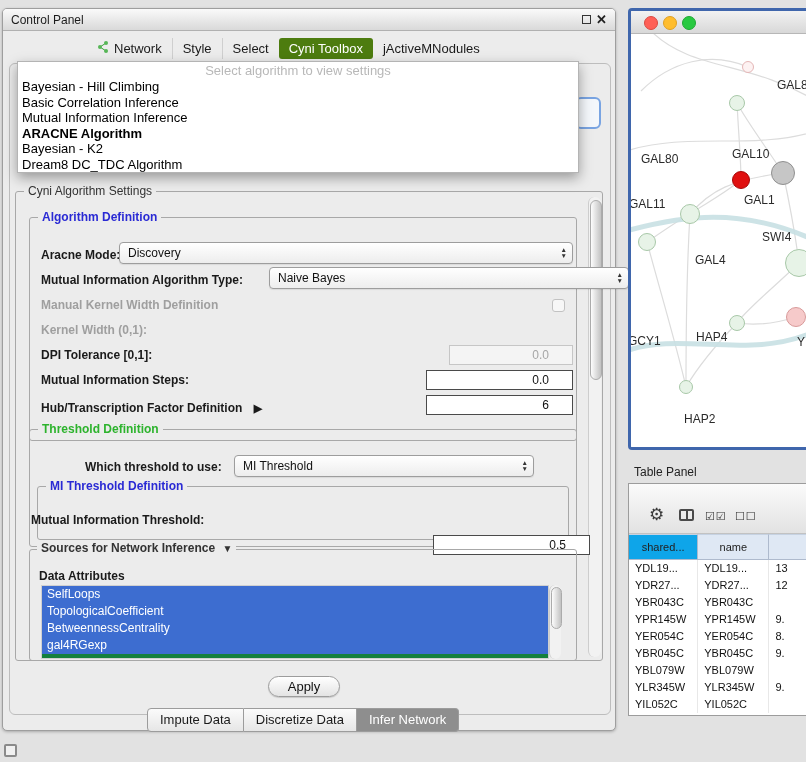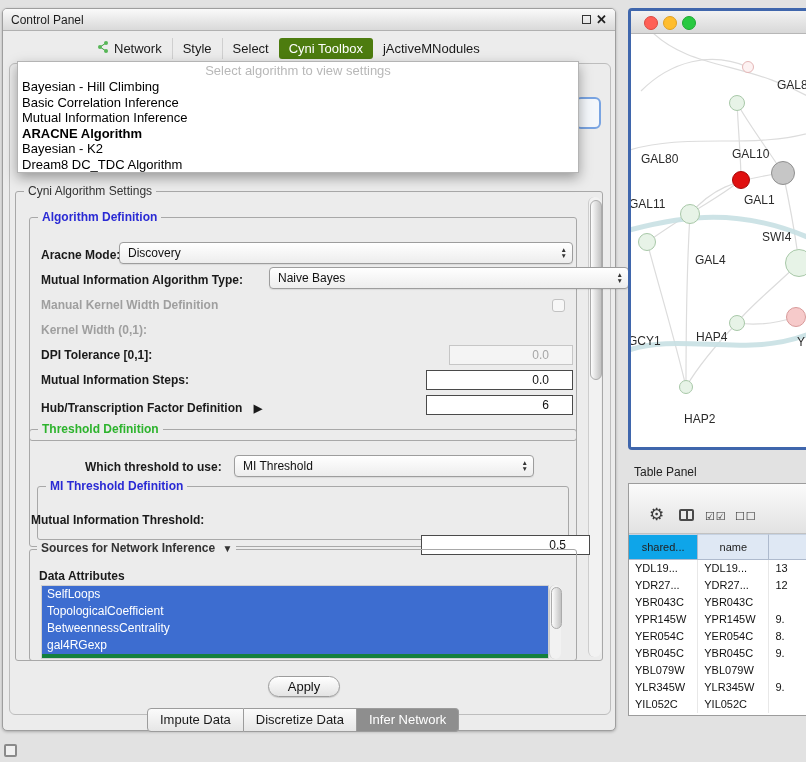--- a/index.html
+++ b/index.html
@@ -197,21 +197,21 @@
     <span>MI Threshold</span>
     <span class="arr">
         <span>▲</span>
         <span>▼</span>
       </span>
   </div>
   <div class="w grp" style="left:34px;top:477px;width:532px;height:54px;">
     <span class="grp-t b">MI Threshold Definition</span>
   </div>
   <span class="w lab" style="left:28px;top:504px;">Mutual Information Threshold:</span>
-  <div class="w fld" style="left:418px;top:500px;width:169px;height:20px;">0.5</div>
+  <div class="w fld" style="left:430px;top:500px;width:157px;height:20px;">0.5</div>
 
   <div class="w grp" style="left:26px;top:540px;width:548px;height:112px;overflow:hidden;"></div>
   <span class="grp-t bold w" style="left:34px;top:532px;background:#ececec;">
     <span>Sources for Network Inference</span>
     <span style="font-size:10px;margin-left:4px;">▼</span>
   </span>
   <span class="w lab" style="left:36px;top:560px;">Data Attributes</span>
   <div class="w attr-list" style="left:38px;top:576px;width:508px;height:74px;">
     <div class="attr">SelfLoops</div>
     <div class="attr">TopologicalCoefficient</div>

